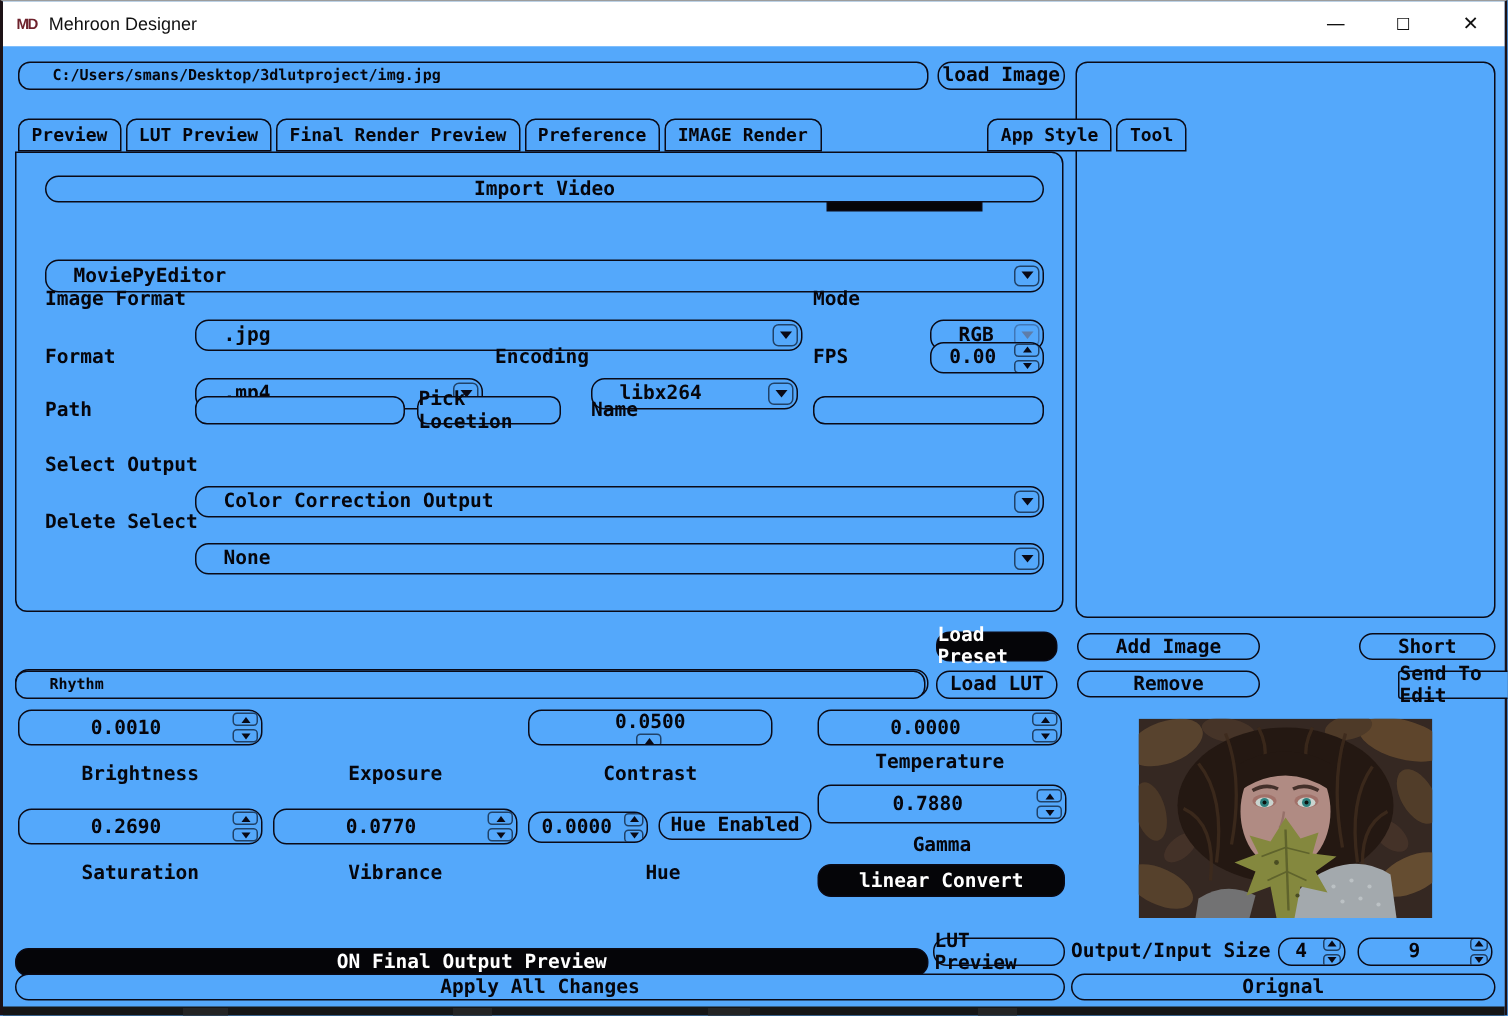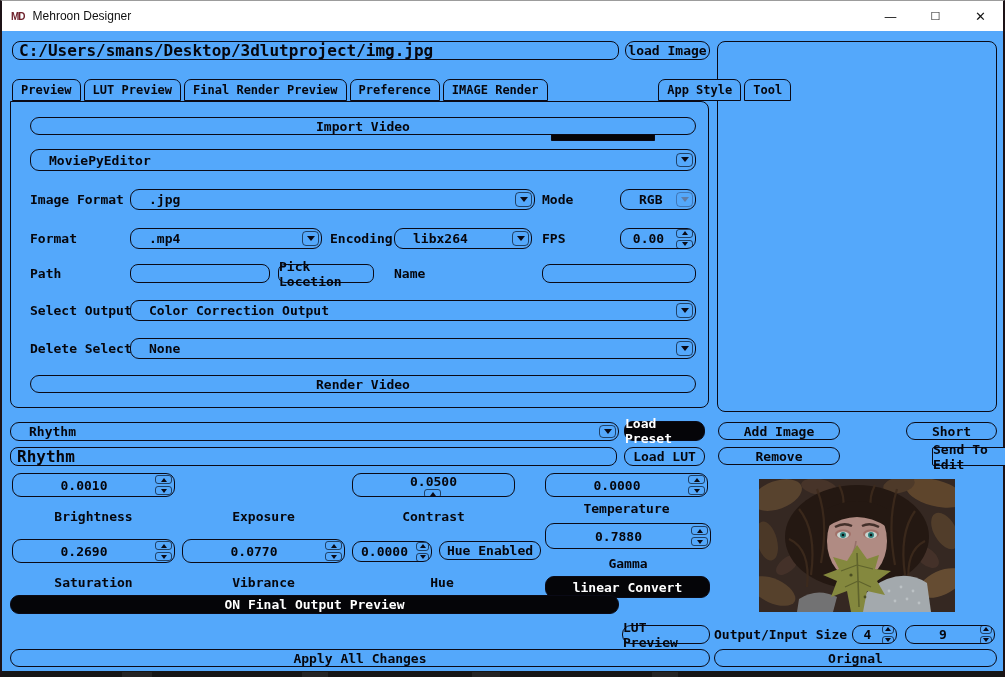--- a/index.html
+++ b/index.html
@@ -15,26 +15,26 @@
   .win-controls { position:absolute; right:0; top:0; height:30px; display:flex; }
   .win-btn { width:45px; height:30px; display:flex; align-items:center; justify-content:center; font-size:13px; color:#111; font-family:"DejaVu Sans", sans-serif; }
   .win-btn.max { font-size:11px; }
 
   
   .app-body { position:relative; height:640px; background:#54a8fb; color:#06060c; font-weight:bold; font-size:13px; }
   .abs { position:absolute; }
   .btn { border:1.6px solid #0a0a16; border-radius:9px; background:#54a8fb; display:flex; align-items:center; justify-content:center; font-weight:bold; font-size:13px; color:#06060c; }
   .btn.sq { border-radius:2px; }
   .btn.dark { background:#050508; color:#ffffff; }
-  .field { border:1.6px solid #0a0a16; border-radius:8px; background:#54a8fb; display:flex; align-items:center; padding:0 6px; font-weight:bold; font-size:16px; color:#06060c; overflow:hidden; white-space:nowrap; }
+  .field { border:1.6px solid #0a0a16; border-radius:8px; background:#54a8fb; display:flex; align-items:center; padding:0 22px; font-weight:bold; font-size:10px; color:#06060c; overflow:hidden; white-space:nowrap; }
   .label { display:flex; align-items:center; font-weight:bold; font-size:13px; color:#06060c; white-space:nowrap; }
   .label.ctr { justify-content:center; }
 
   
-  .combo { border:1.6px solid #0a0a16; border-radius:9px; background:#54a8fb; display:flex; align-items:center; padding-left:18px; font-weight:bold; font-size:13px; overflow:hidden; white-space:nowrap; }
+  .combo { border:1.6px solid #0a0a16; border-radius:9px; background:#54a8fb; display:flex; align-items:center; padding-left:18px; font-weight:bold; font-size:13px; overflow:hidden; white-space:nowrap;margin-top:24px; }
   .combo .flex { flex:1; }
   .combo-arrow { width:17px; height:74%; margin-right:2px; border:1px solid rgba(5,10,25,.65); border-radius:4px; display:flex; align-items:center; justify-content:center; flex:none; }
   .tri-down { width:0; height:0; border-left:4px solid transparent; border-right:4px solid transparent; border-top:5px solid #0a0a16; }
   .tri-up { width:0; height:0; border-left:3.5px solid transparent; border-right:3.5px solid transparent; border-bottom:4.5px solid #0a0a16; }
   .tri-down.sm { border-left-width:3.5px; border-right-width:3.5px; border-top-width:4.5px; }
   .combo.disabled .combo-arrow { border-color:rgba(40,60,100,.45); }
   .combo.disabled .tri-down { border-top-color:#5f7da8; }
 
   
   .spin { border:1.6px solid #0a0a16; border-radius:9px; background:#54a8fb; display:flex; align-items:center; overflow:hidden; }
@@ -155,21 +155,20 @@
     </div>
 
     <div class="label abs" style="left:28px; top:307px; height:21px;">Delete Select</div>
     <div class="combo abs" style="left:128px; top:307px; width:566px; height:21px;">
       <span class="flex">None</span>
       <span class="combo-arrow">
           <i class="tri-down"></i>
         </span>
     </div>
 
-    <div class="btn abs" style="left:28px; top:344px; width:666px; height:18px;">Render Video</div>
 
     <div class="combo abs" style="left:8px; top:391px; width:609px; height:19px;">
       <span class="flex">Rhythm</span>
       <span class="combo-arrow">
           <i class="tri-down"></i>
         </span>
     </div>
     <div class="btn dark abs" style="left:622px; top:390px; width:81px; height:20px;">Load Preset</div>
     <div class="field abs" style="left:8px; top:416px; width:607px; height:19px;">Rhythm</div>
     <div class="btn abs" style="left:622px; top:416px; width:81px; height:19px;">Load LUT</div>
@@ -329,21 +328,21 @@
         </g>
 
         <path d="M98 66 L108 80 L120 76 L116 90 L132 92 L118 102 L126 116 L108 112 L104 133 L92 133 L88 112 L72 118 L78 102 L64 96 L80 90 L74 78 L88 82 Z" fill="#84883e"></path>
         <path d="M98 74 L100 128" stroke="#5f632c" stroke-width="1.6"></path>
         <path d="M98 86 L82 92 M98 86 L114 90 M99 102 L86 108 M99 102 L112 108" stroke="#5f632c" stroke-width="1.2" fill="none"></path>
         <circle cx="92" cy="96" r="1.6" fill="#4a4d22"></circle>
         <circle cx="106" cy="118" r="1.4" fill="#4a4d22"></circle>
       </svg>
     </div>
 
-    <div class="btn dark abs" style="left:8px; top:564px; width:609px; height:19px;">ON Final Output Preview</div>
+    <div class="btn dark abs" style="left:8px; top:601px; width:609px; height:19px;">ON Final Output Preview</div>
     <div class="btn abs" style="left:620px; top:594px; width:88px; height:19px;">LUT Preview</div>
     <div class="label abs" style="left:712px; top:594px; height:19px;">Output/Input Size</div>
     <div class="spin abs" style="left:850px; top:594px; width:45px; height:19px;">
       <span class="spin-val">4</span>
       <span class="spin-btns" style="width:12px;">
           <span class="spin-b">
             <i class="tri-up"></i>
           </span>
           <span class="spin-b">
             <i class="tri-down sm"></i>

